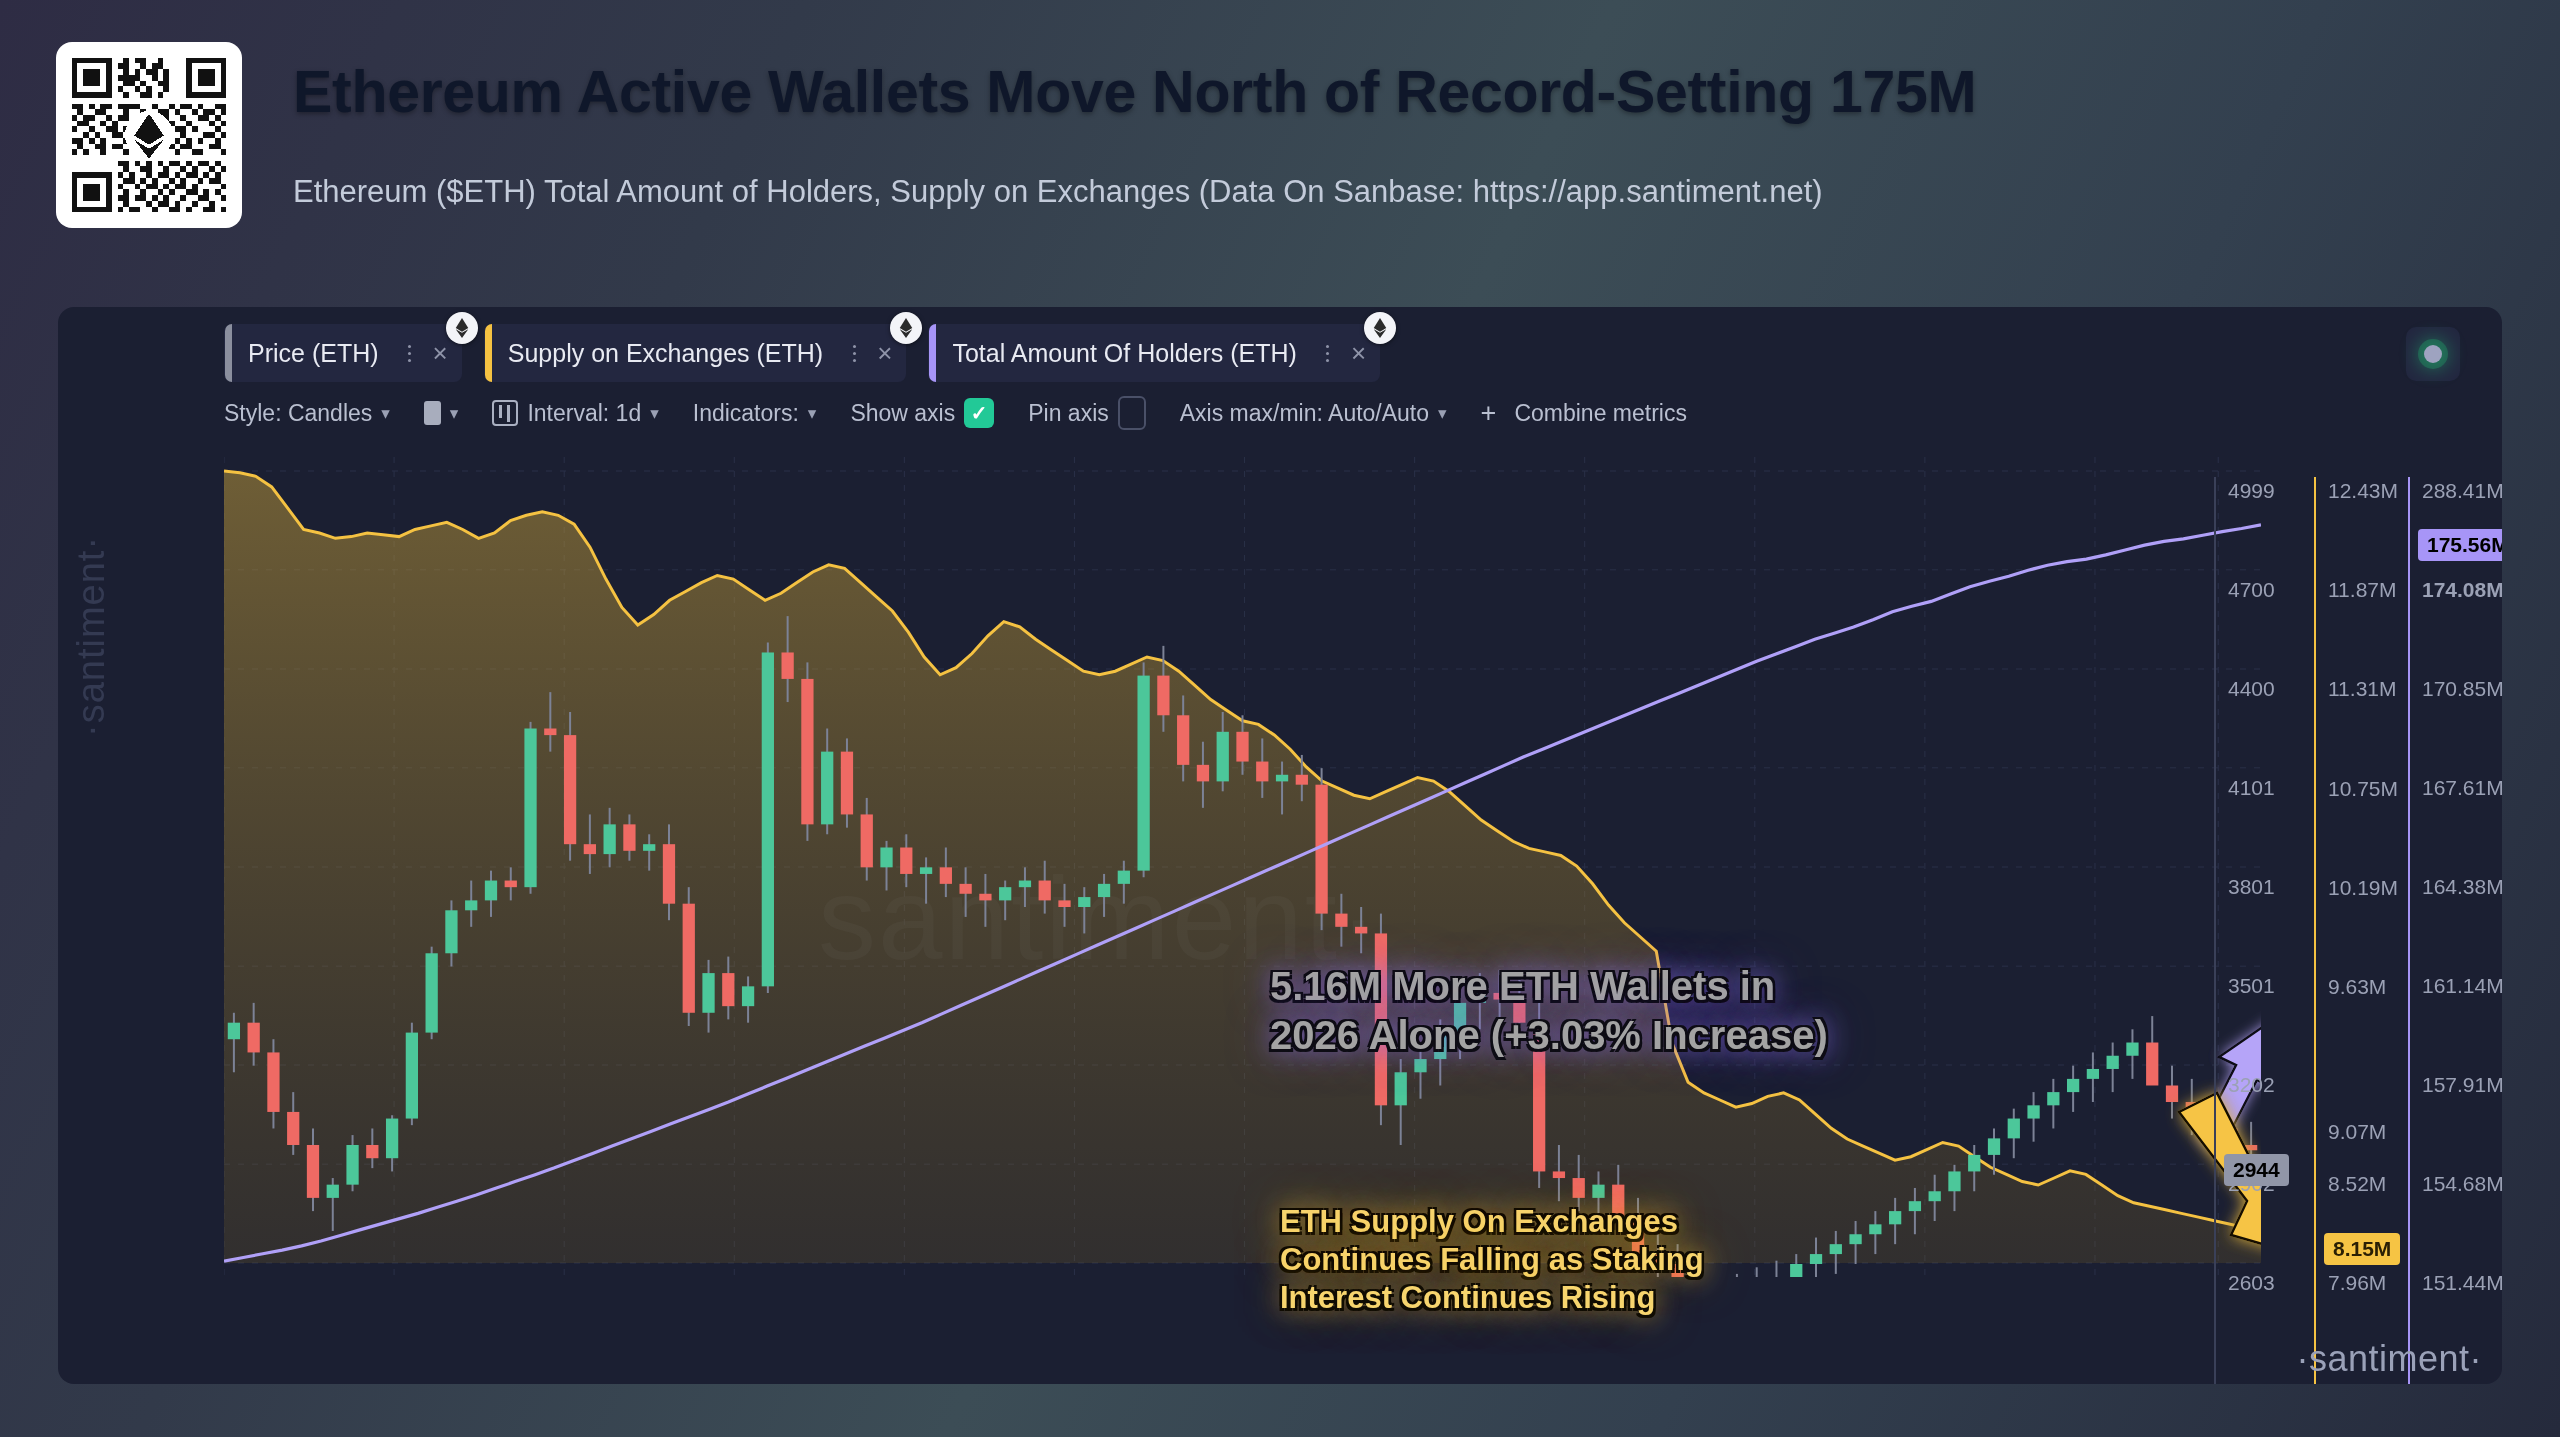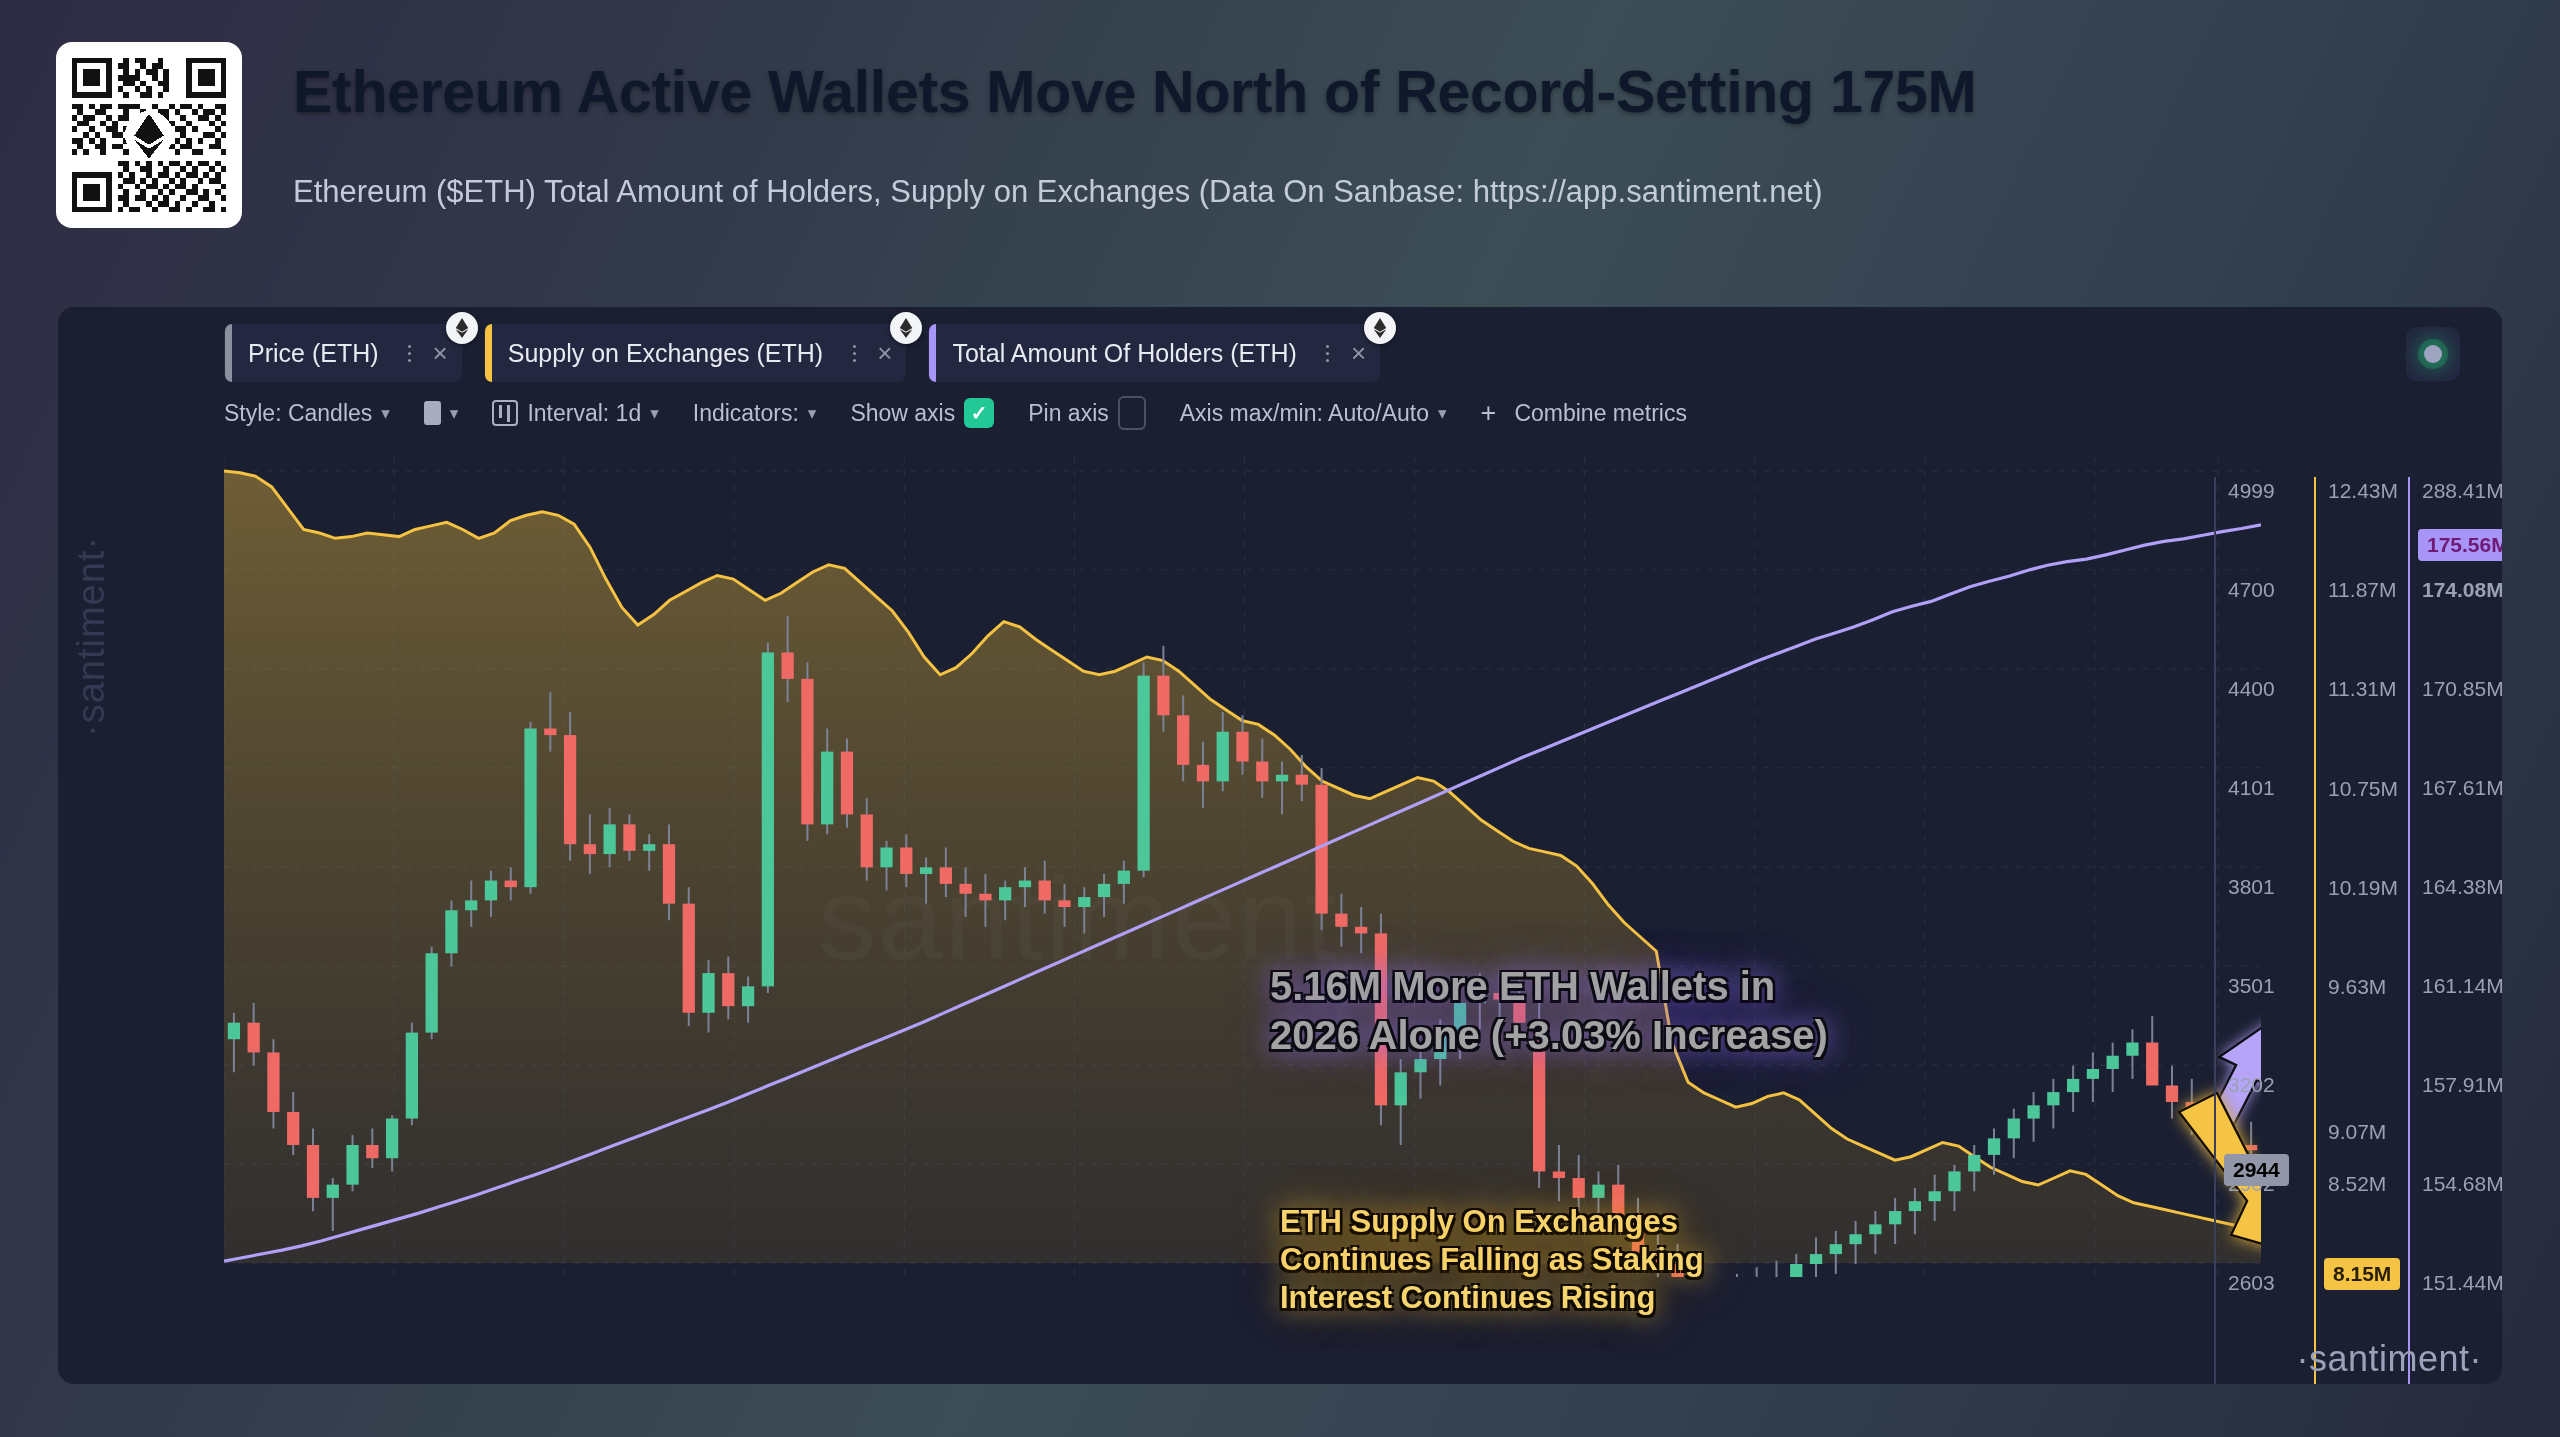--- a/index.html
+++ b/index.html
@@ -115,22 +115,22 @@
   .yaxis { position:absolute; top:150px; width:120px; height:1105px; }
   .ya-price { left:2156px; }
   .ya-supply { left:2256px; }
   .ya-holders { left:2350px; }
   .yaxis .line { position:absolute; left:0; top:20px; width:2px; height:1055px; }
   .ylab { position:absolute; left:14px; font-size:21px; color:#9ba1b5;
     transform:translateY(-50%); white-space:nowrap; }
   .ytag { position:absolute; left:10px; transform:translateY(-50%);
     font-size:21px; font-weight:bold; padding:4px 9px; border-radius:4px; white-space:nowrap; }
   .tag-price { background:#9196a8; color:#000000; }
-  .tag-supply { background:#f6c444; color:#2a1f04;margin-top:25px; }
-  .tag-holders { background:#a795f7; color:#701a75; }
+  .tag-supply { background:#f6c444; color:#2a1f04; }
+  .tag-holders { background:#a795f7; color:#000000; }
 
   .logo-br { position:absolute; right:20px; bottom:4px; font-size:36px;
     color:#9aa1b8; letter-spacing:.5px; }
 </style>
 </head>
 <body>
 
 <div class="header">
   <div class="qr-wrap">
     <svg class="qr" viewBox="0 0 29 29" shape-rendering="crispEdges">

